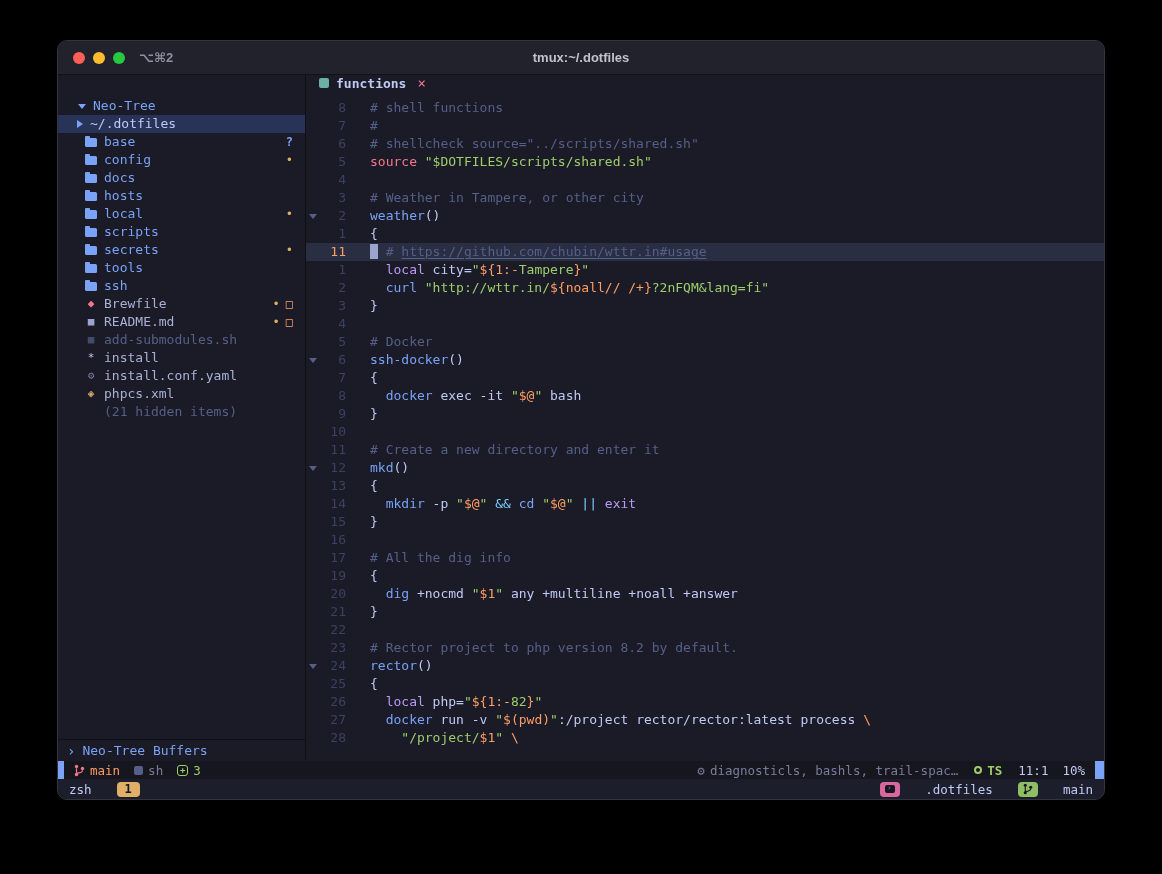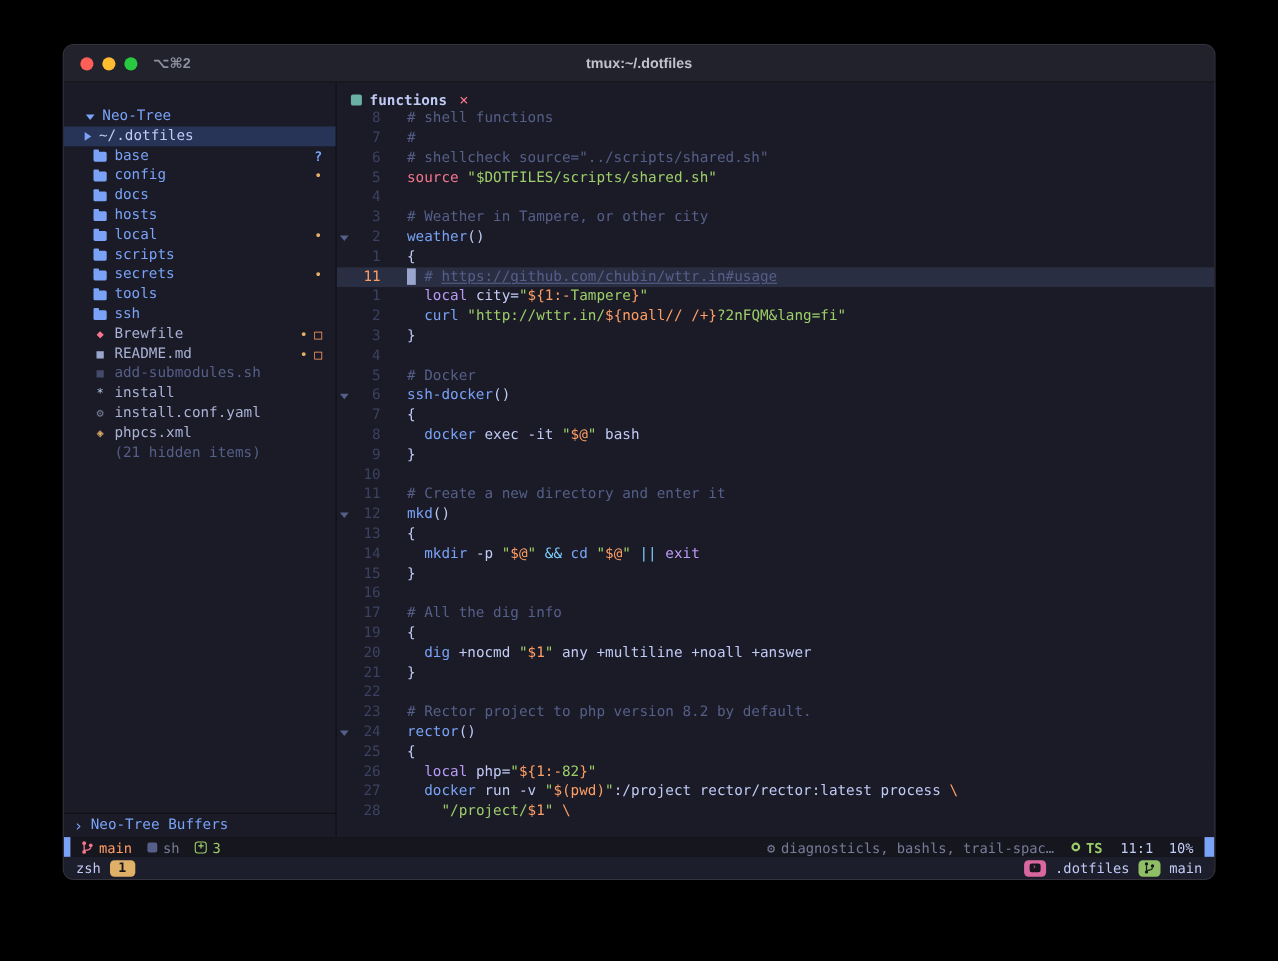--- a/index.html
+++ b/index.html
@@ -46,21 +46,21 @@
             border-right:4px solid transparent;border-top:5px solid #7aa2f7}
   .tri-down.dim{border-top-color:#565f89}
   .tri-right{display:inline-block;width:0;height:0;border-top:4px solid transparent;
              border-bottom:4px solid transparent;border-left:6px solid #7aa2f7}
   .nt-footer{margin-top:auto;height:22px;flex:none;border-top:1px solid #0f0f14;display:flex;
              align-items:center;gap:7px;padding-left:9px;color:#7aa2f7}
   .nt-footer .chev{font-size:14px;line-height:14px}
 
   
   .editor{flex:1;display:flex;flex-direction:column;min-width:0}
-  .tabline{height:24px;flex:none;display:flex;align-items:flex-end;padding-left:13px}
+  .tabline{height:24px;flex:none;display:flex;align-items:flex-start;padding-left:13px}
   .tab{display:flex;align-items:center;gap:7px}
   .tab-ic{width:10px;height:10px;border-radius:2px;background:#6ab0a5}
   .tab-label{color:#c0caf5;font-weight:700;font-size:13px}
   .tab-close{color:#f7768e;font-size:14px;margin-left:4px;cursor:pointer}
   .code{flex:1;overflow:hidden;font-size:13px;line-height:18px}
   .line{display:flex;height:18px;white-space:pre}
   .line .fold{width:13px;flex:none;display:flex;align-items:center;justify-content:center}
   .line .lnum{width:27px;flex:none;text-align:right;color:#3b4261}
   .line .ltext{margin-left:24px;white-space:pre}
   .line.cur{background:#292e42}
@@ -92,21 +92,21 @@
   .seg.lsp{color:#787c99;margin-right:16px}
   .glyph{font-family:"DejaVu Sans Mono","DejaVu Sans",monospace}
   .seg.ts{color:#9ece6a;margin-right:16px;font-weight:700}
   .ts-dot{width:8px;height:8px;border:2px solid #9ece6a;border-radius:50%}
   .seg.pos{color:#c0caf5;margin-right:14px}
   .seg.pct{color:#c0caf5;margin-right:10px}
   .right-block{width:9px;height:18px;background:#7aa2f7;flex:none}
 
   
   .tmuxbar{height:20px;flex:none;background:#1d1e2b;display:flex;align-items:center;
-           font-size:12.5px;color:#c0caf5;padding:0 11px;gap:8px}
+           font-size:12.5px;color:#c0caf5;padding:0 11px;gap:25px}
   .win-badge{background:#e0af68;color:#16161e;font-weight:700;border-radius:4px;padding:0 8px;
              height:15px;line-height:15px;font-size:12px}
   .tmux-spacer{flex:1}
   .chip{height:15px;border-radius:4px;display:flex;align-items:center;justify-content:center;
         padding:0 5px;flex:none}
   .chip.pink{background:#d9679f}
   .chip.green{background:#8fbf65}
   .term-ic{width:10px;height:8px;background:#16161e;border-radius:2px;position:relative}
   .term-ic::after{content:"›";position:absolute;color:#d9679f;font-size:7px;line-height:7px;left:2px;top:0}
   .chip-branch{color:#16161e;display:block}

